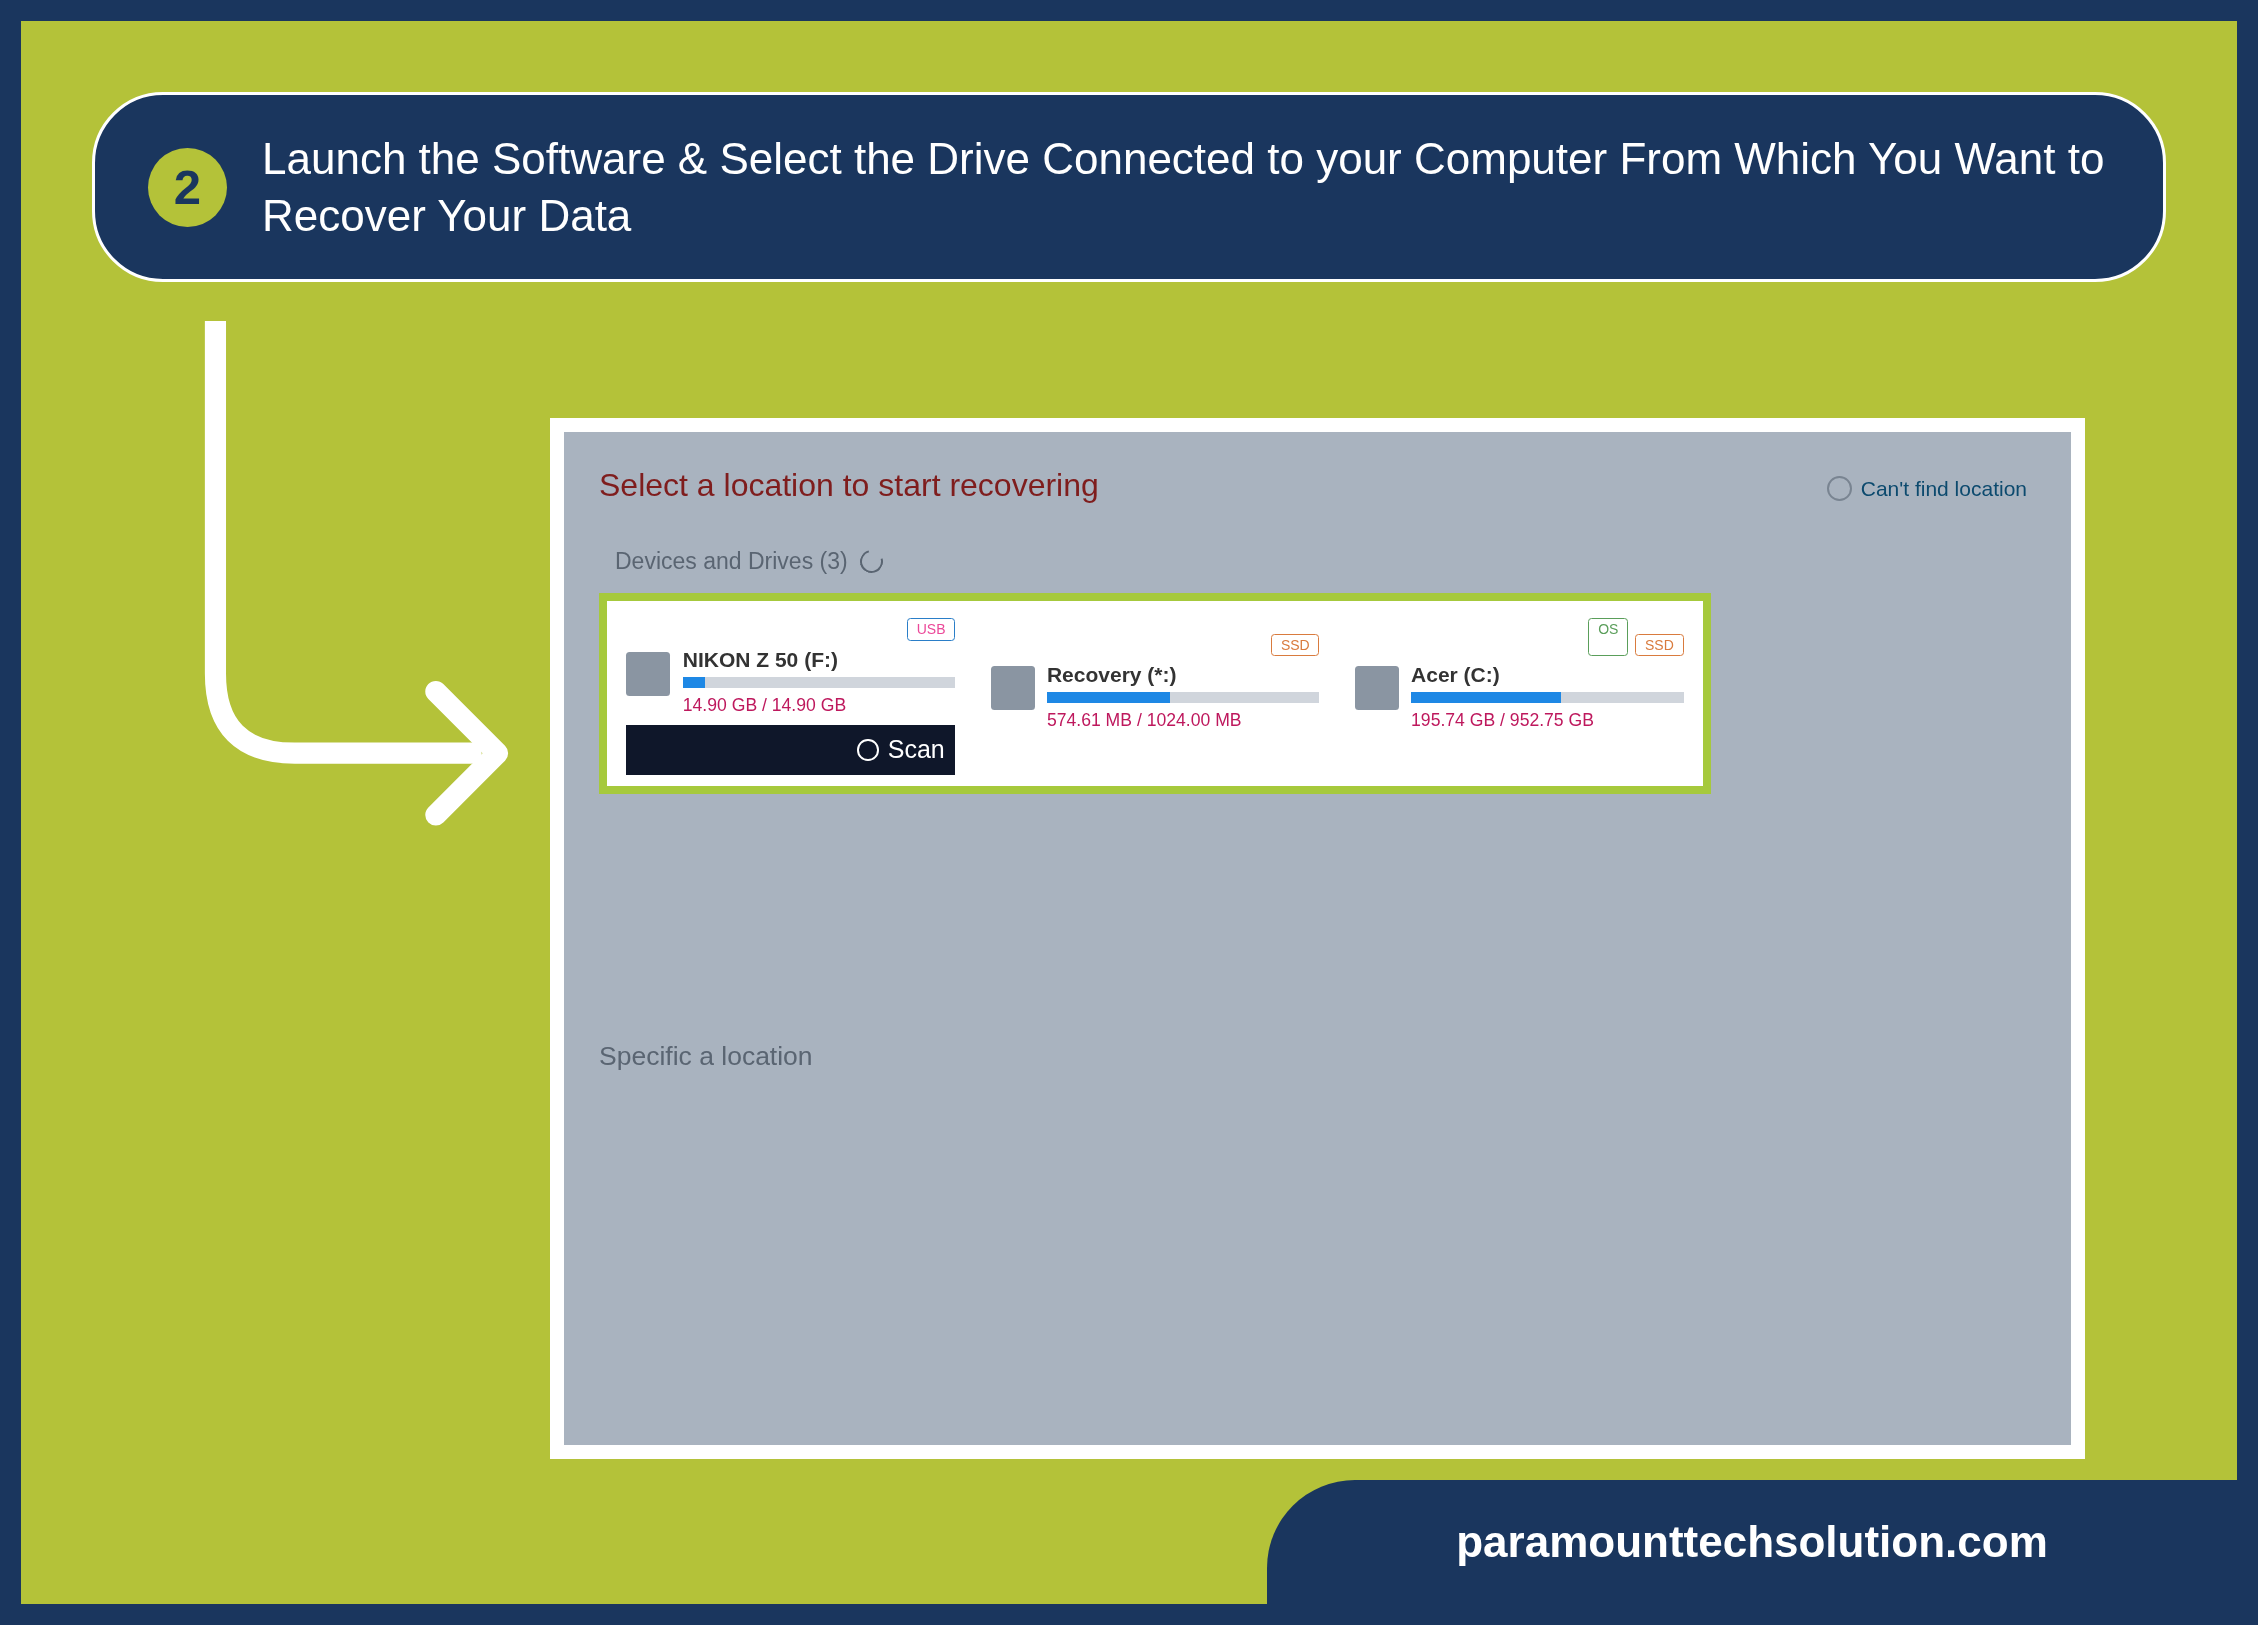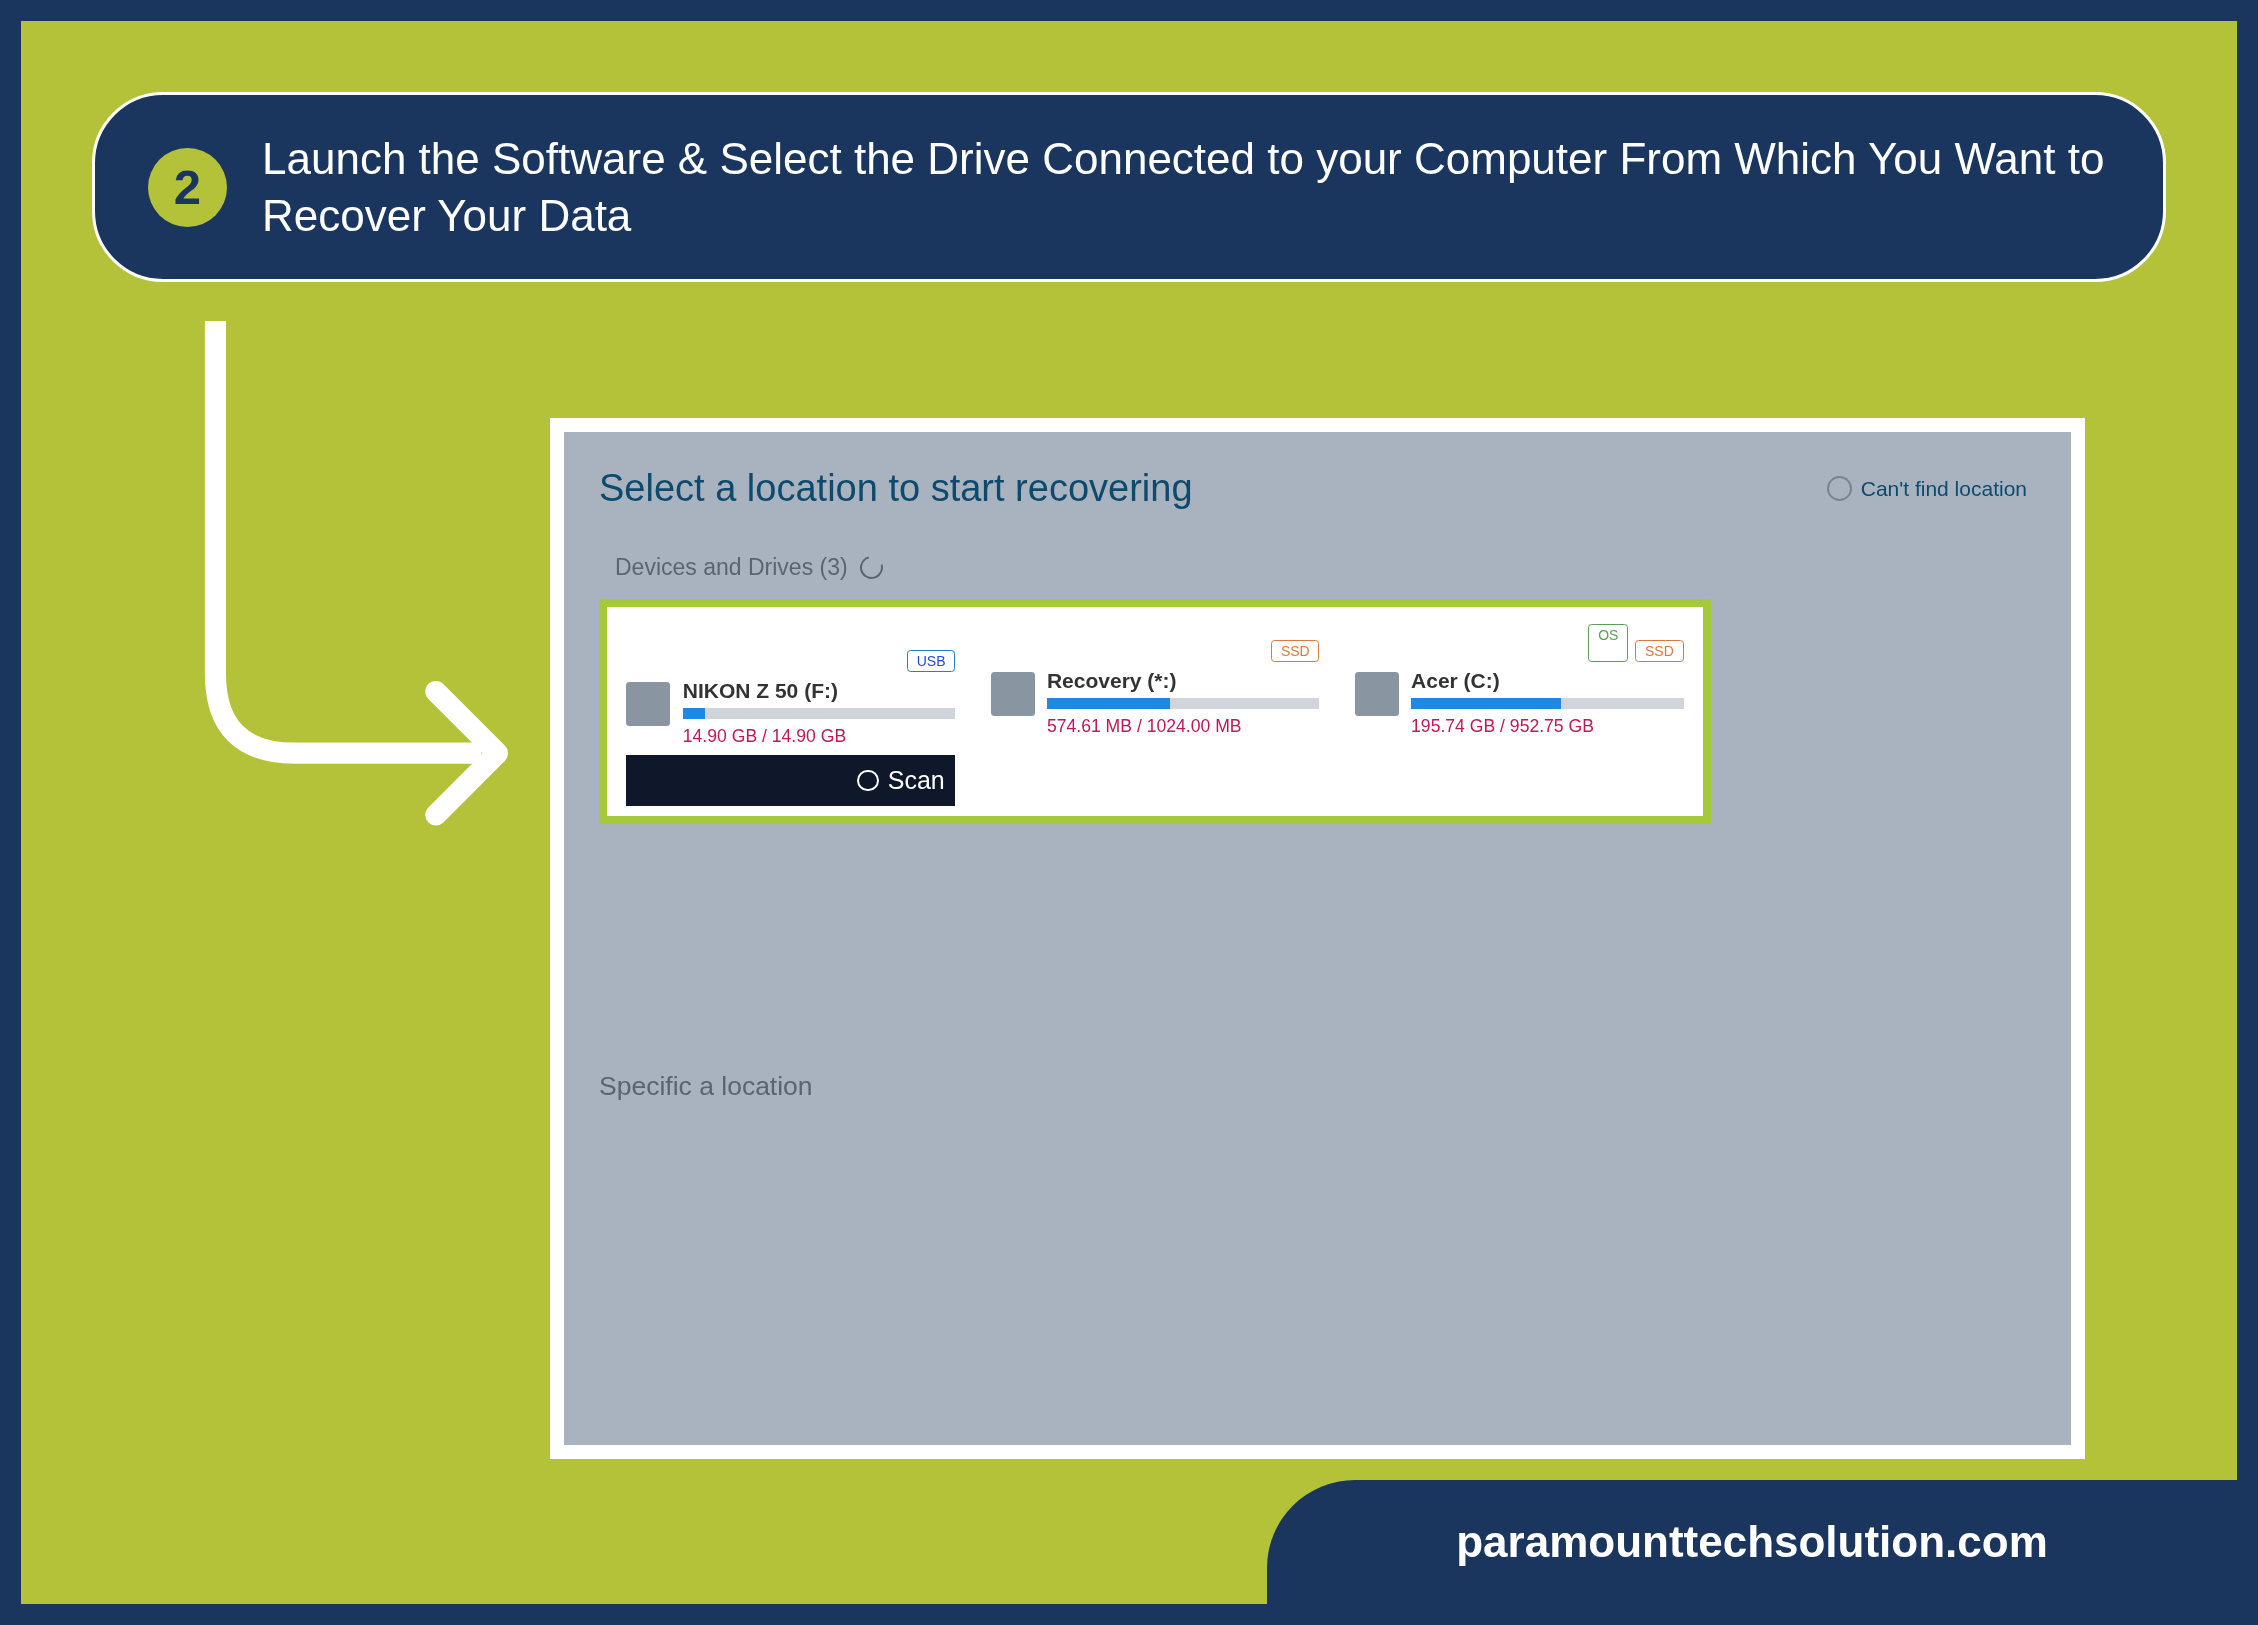--- a/index.html
+++ b/index.html
@@ -61,22 +61,22 @@
   padding: 14px;
 }
 .app-window {
   width: 100%;
   height: 100%;
   background: #a9b3bf;
   padding: 35px;
   position: relative;
 }
 .app-title {
-  font-size: 38px;
-  color: #0c4a6e;
+  font-size: 32px;
+  color: #7f1d1d;
   font-weight: 500;
   margin-bottom: 44px;
 }
 .help-link {
   position: absolute;
   top: 44px;
   right: 44px;
   color: #0c4a6e;
   font-size: 21px;
   display: flex;
@@ -127,21 +127,21 @@
   gap: 7px;
   margin-bottom: 7px;
   min-height: 23px;
 }
 .drive-tag {
   font-size: 14px;
   padding: 1.8px 8.8px;
   border: 1.8px solid;
   border-radius: 3.5px;
 }
-.tag-blue { color: #1d4ed8; border-color: #2a7ec8; margin-top: 26px; }
+.tag-blue { color: #ec4899; border-color: #2a7ec8; }
 .tag-orange { color: #d97b3e; border-color: #d97b3e; margin-top: 16px; }
 .tag-green { color: #5a9e5a; border-color: #5a9e5a; margin-left: 16px; }
 .drive-body {
   display: flex;
   align-items: flex-start;
   gap: 12.4px;
 }
 .drive-icon {
   width: 44px;
   height: 44px;

